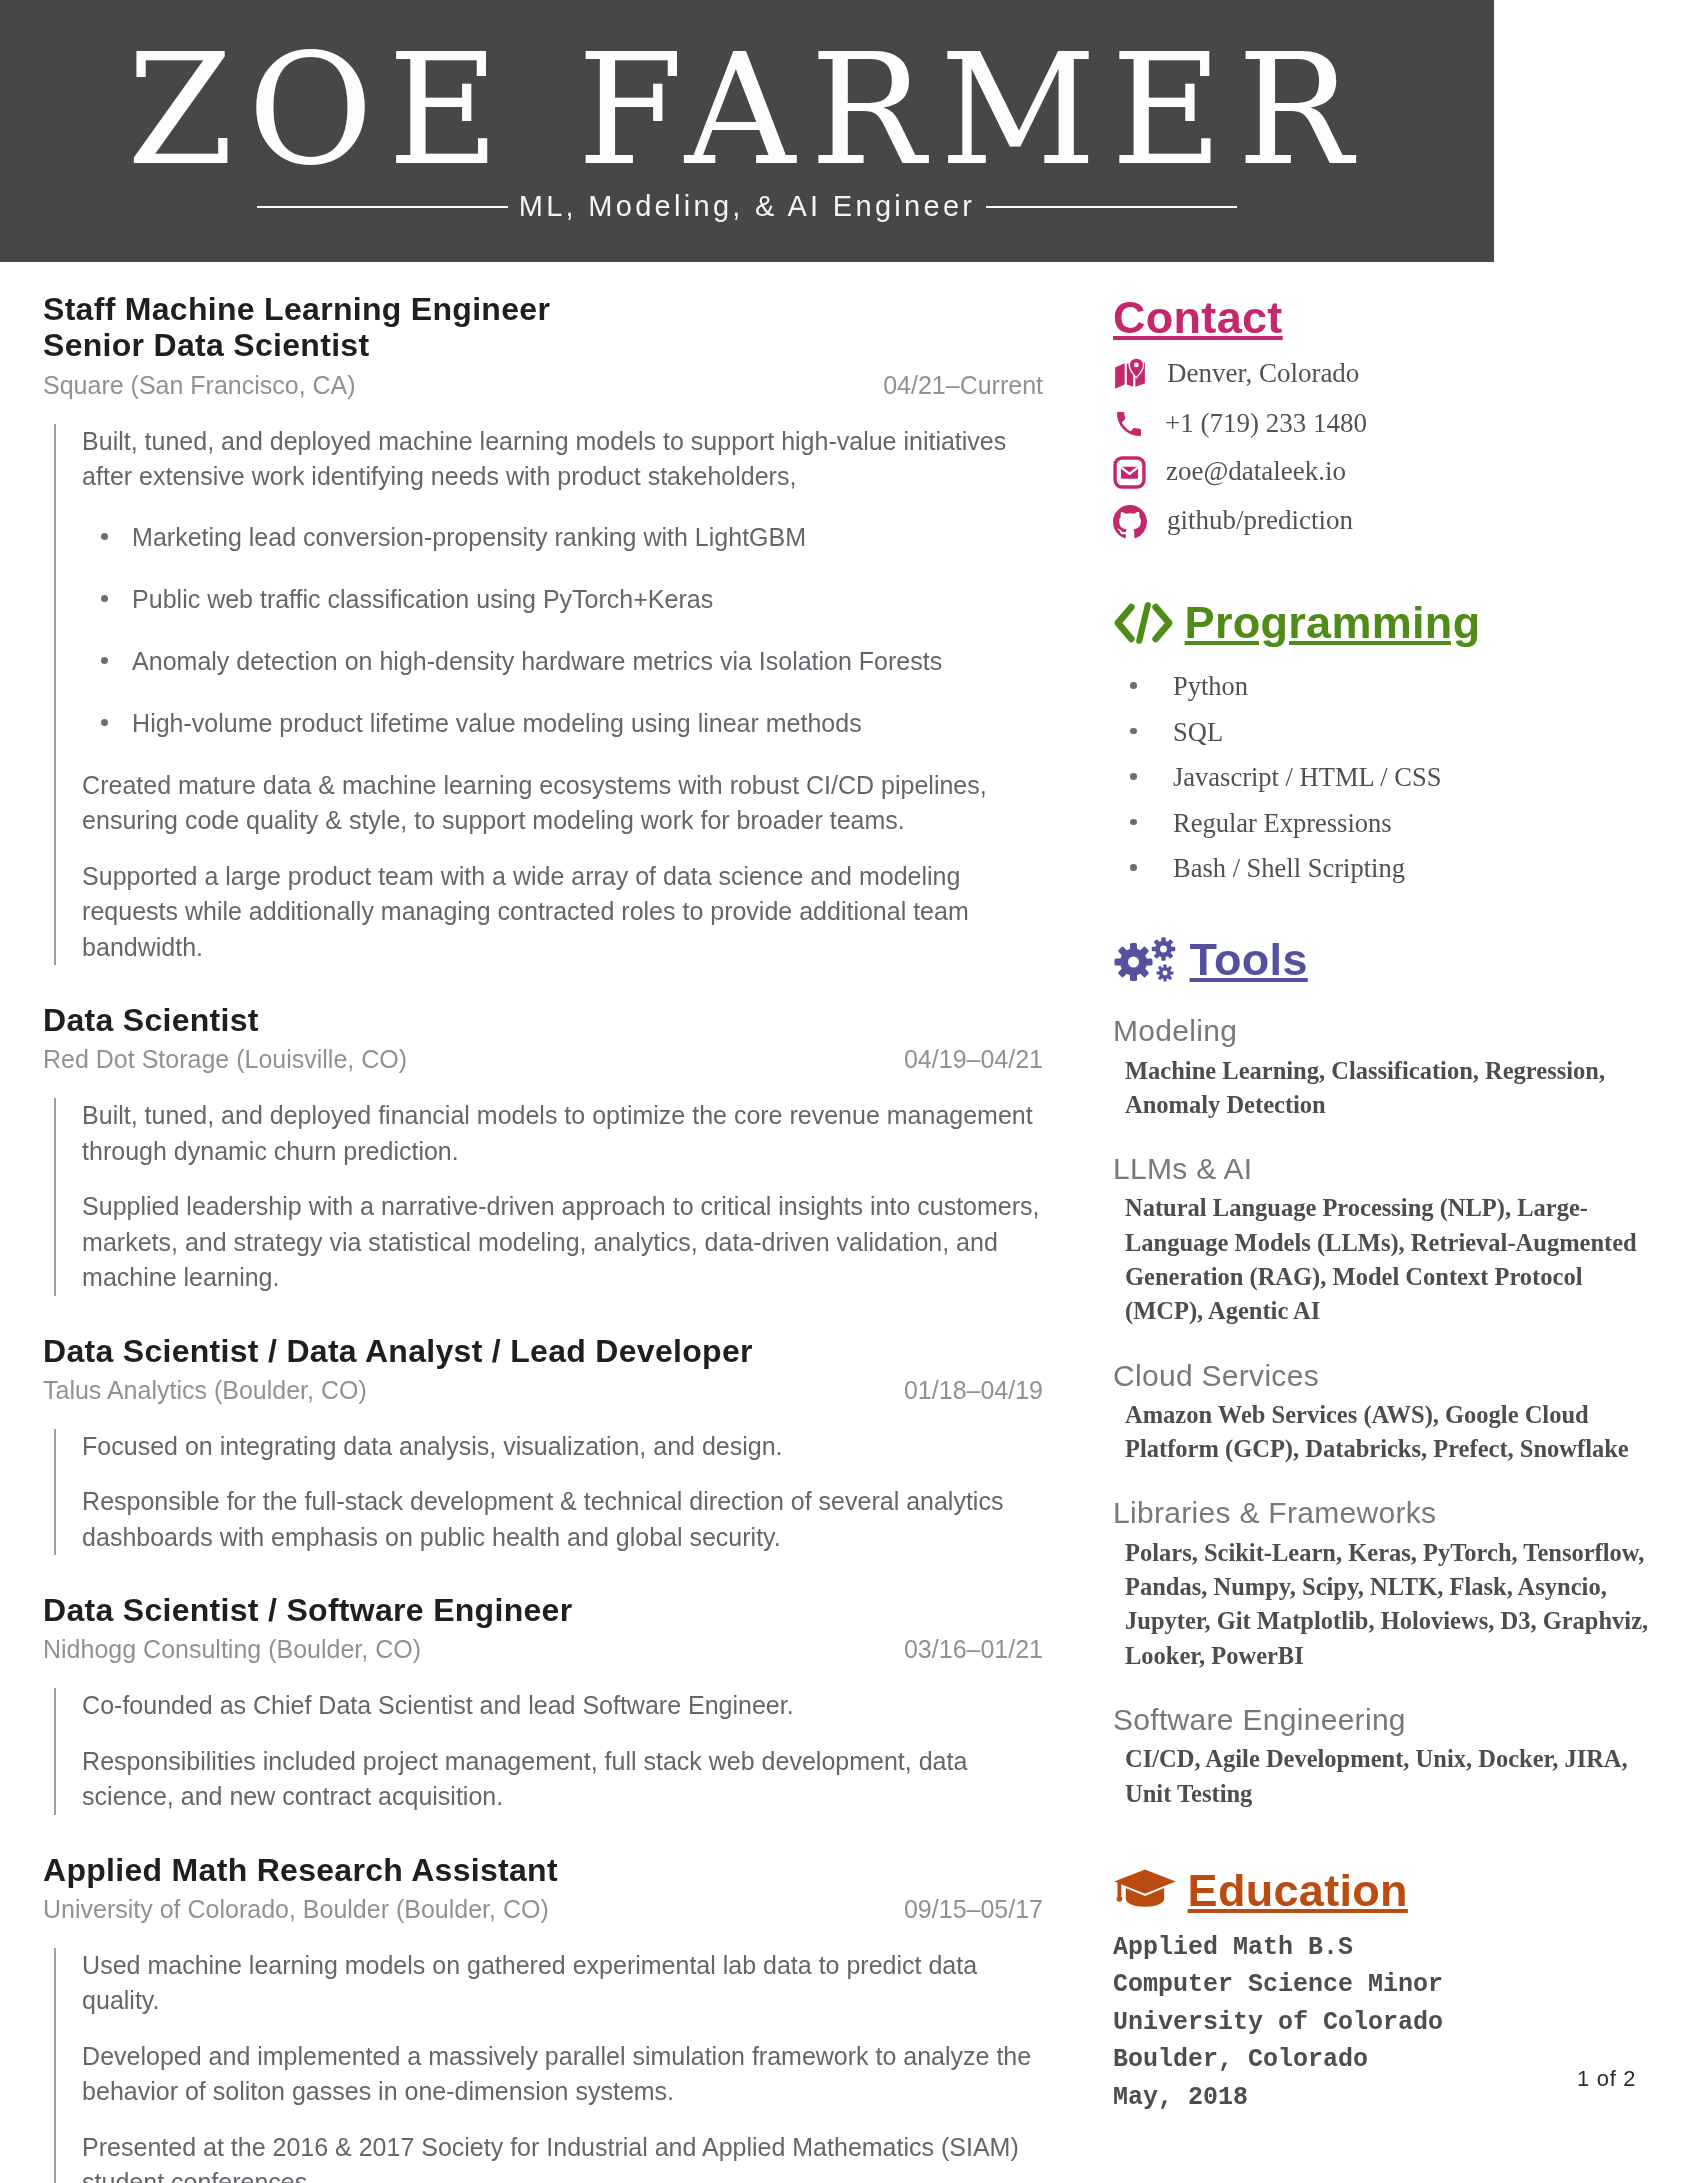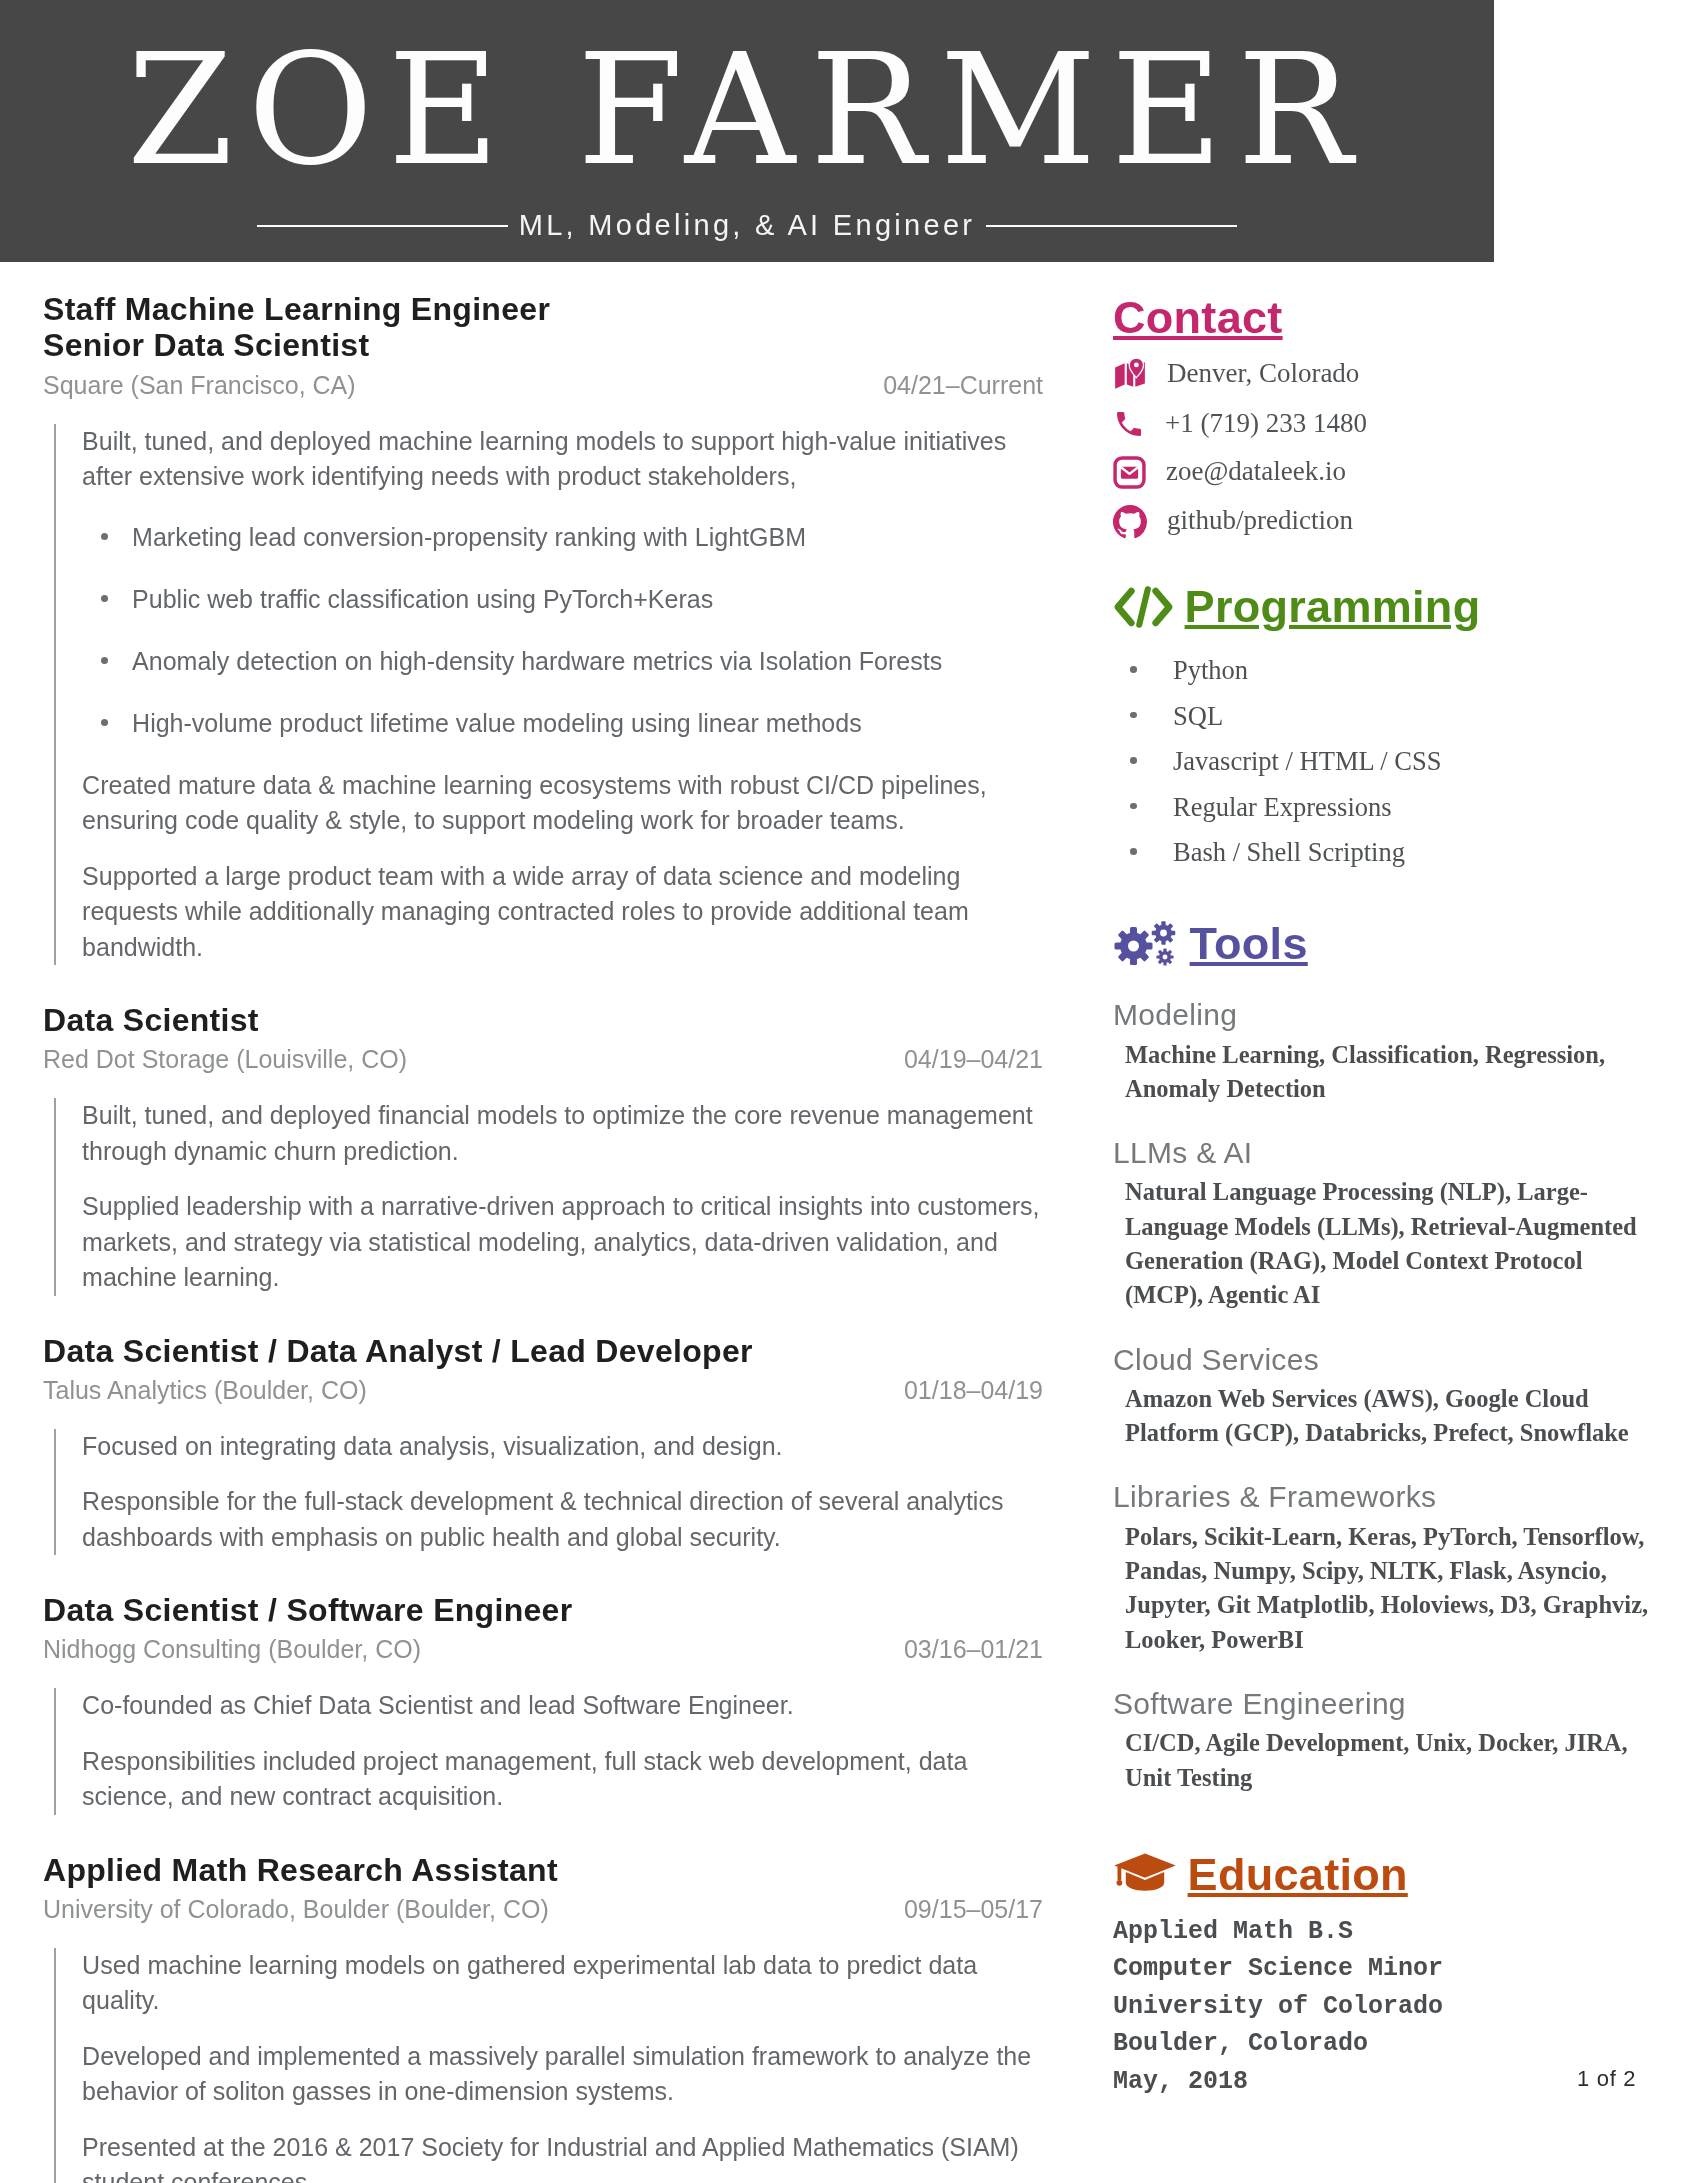--- a/index.html
+++ b/index.html
@@ -26,21 +26,21 @@
     position:absolute;top:0;left:0;width:1494px;height:262px;
     background:var(--header-bg);color:#fff;text-align:center;
   }
   .name{
     margin-top:34px;
     font-family:"DejaVu Serif",serif;
     font-size:153px;line-height:1;letter-spacing:14.6px;
     white-space:nowrap;color:#fdfdfd;font-weight:400;
   }
   .tagline-row{
-    margin-top:22px;display:flex;align-items:center;justify-content:center;gap:11px;
+    margin-top:3px;display:flex;align-items:center;justify-content:center;gap:11px;
   }
   .tagline-line{width:251px;height:2px;background:#fdfdfd;}
   .tagline{
     font-size:29px;font-weight:300;letter-spacing:3.3px;color:#f4f4f4;white-space:nowrap;
   }
   
   .main{position:absolute;left:43px;top:291px;width:1000px;}
   .job{margin-bottom:37px;}
   .job-title{
     font-size:32px;line-height:1.14;font-weight:700;color:var(--title-text);
@@ -76,21 +76,21 @@
   .t-education{color:var(--education);}
   .icon{display:inline-flex;flex:0 0 auto;}
   
   .contact-list{margin-top:17px;}
   .contact-item{
     display:flex;align-items:flex-start;gap:20px;margin-bottom:16px;
     font-family:"Liberation Serif",serif;font-size:27px;color:#505356;
   }
   .contact-item .icon{color:var(--contact);}
   
-  .sec-programming{margin-top:44px;}
+  .sec-programming{margin-top:60px;}
   .prog-list{list-style:none;margin:22.5px 0 0 0;padding:0;}
   .prog-list li{
     position:relative;padding-left:60px;margin-bottom:10.6px;
     font-family:"Liberation Serif",serif;font-size:26.5px;line-height:1.32;color:#4e5154;
   }
   .prog-list li::before{
     content:"";position:absolute;left:17px;top:13.2px;width:6.6px;height:6.6px;
     border-radius:50%;background:#6c6f72;
   }
   

